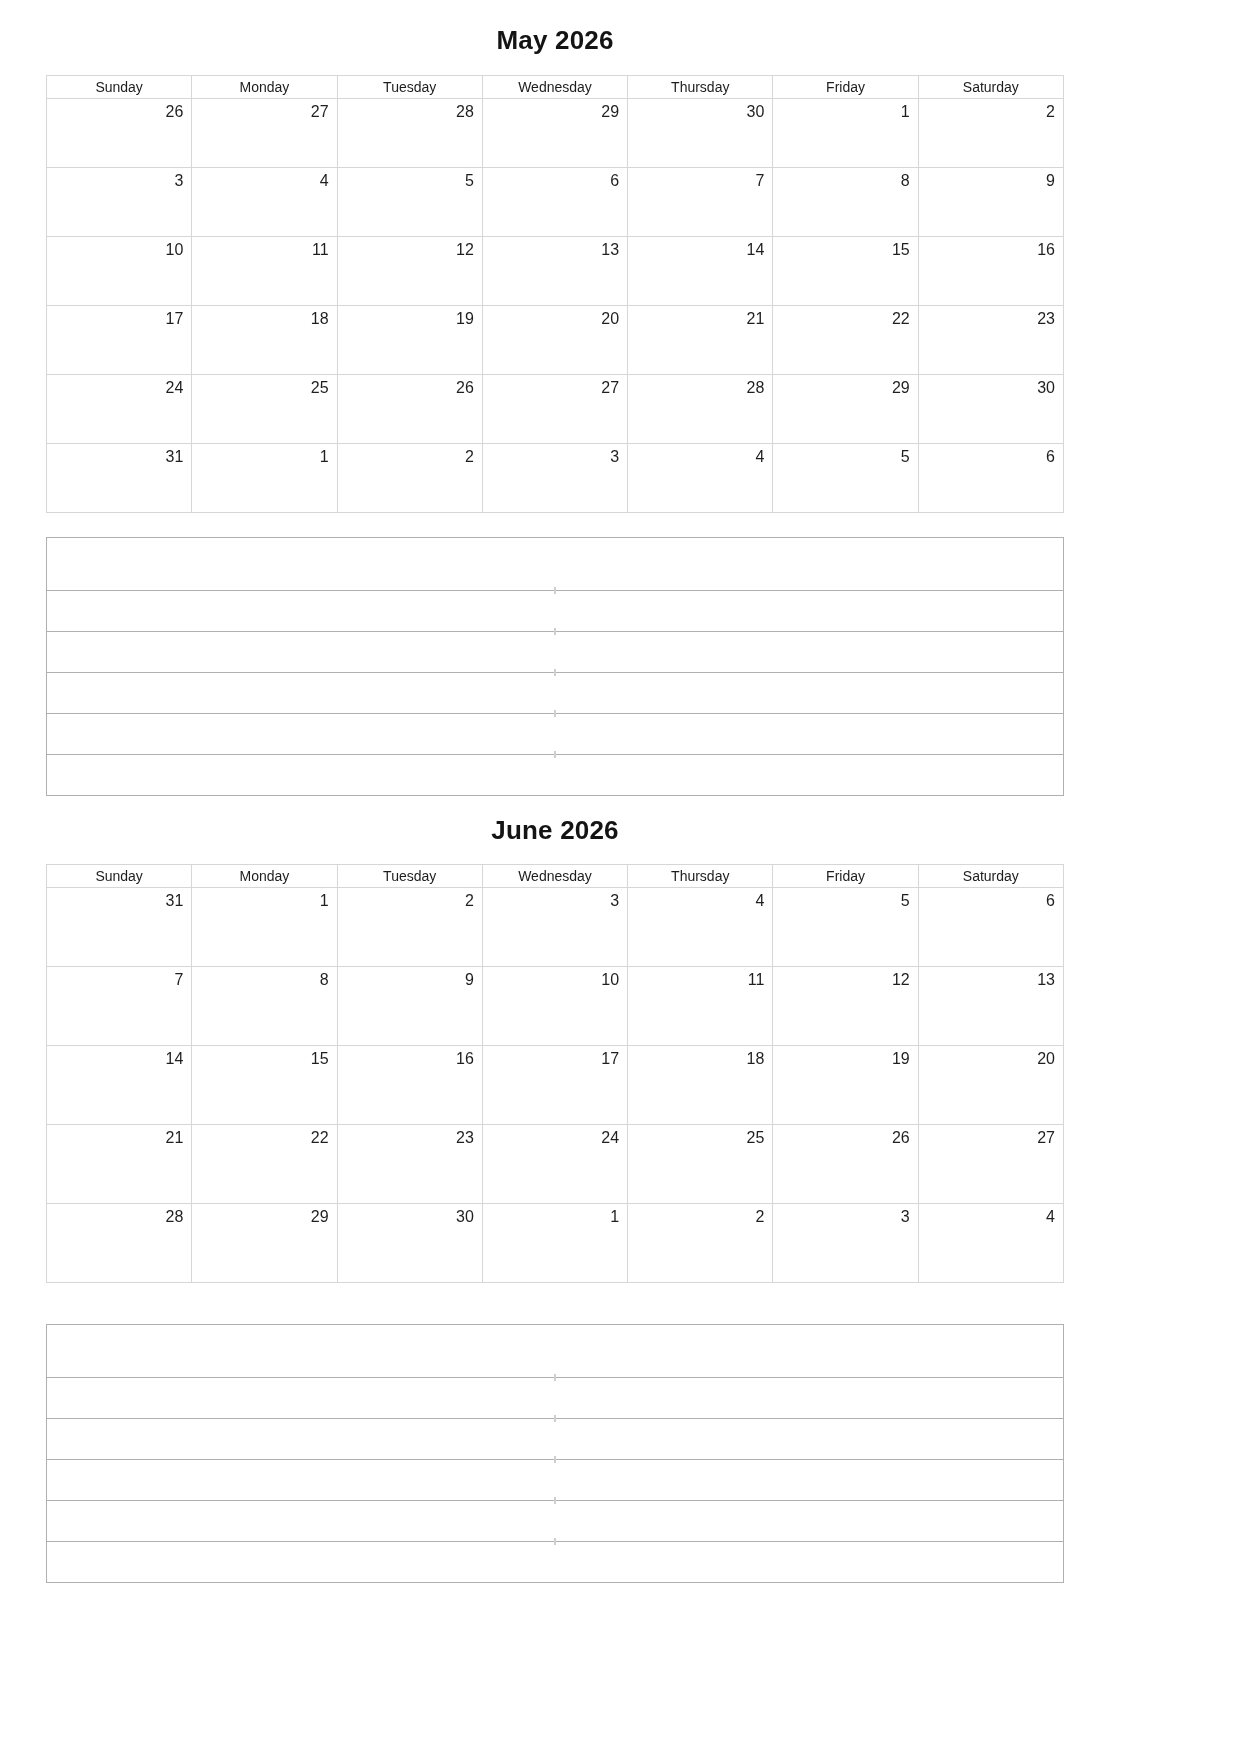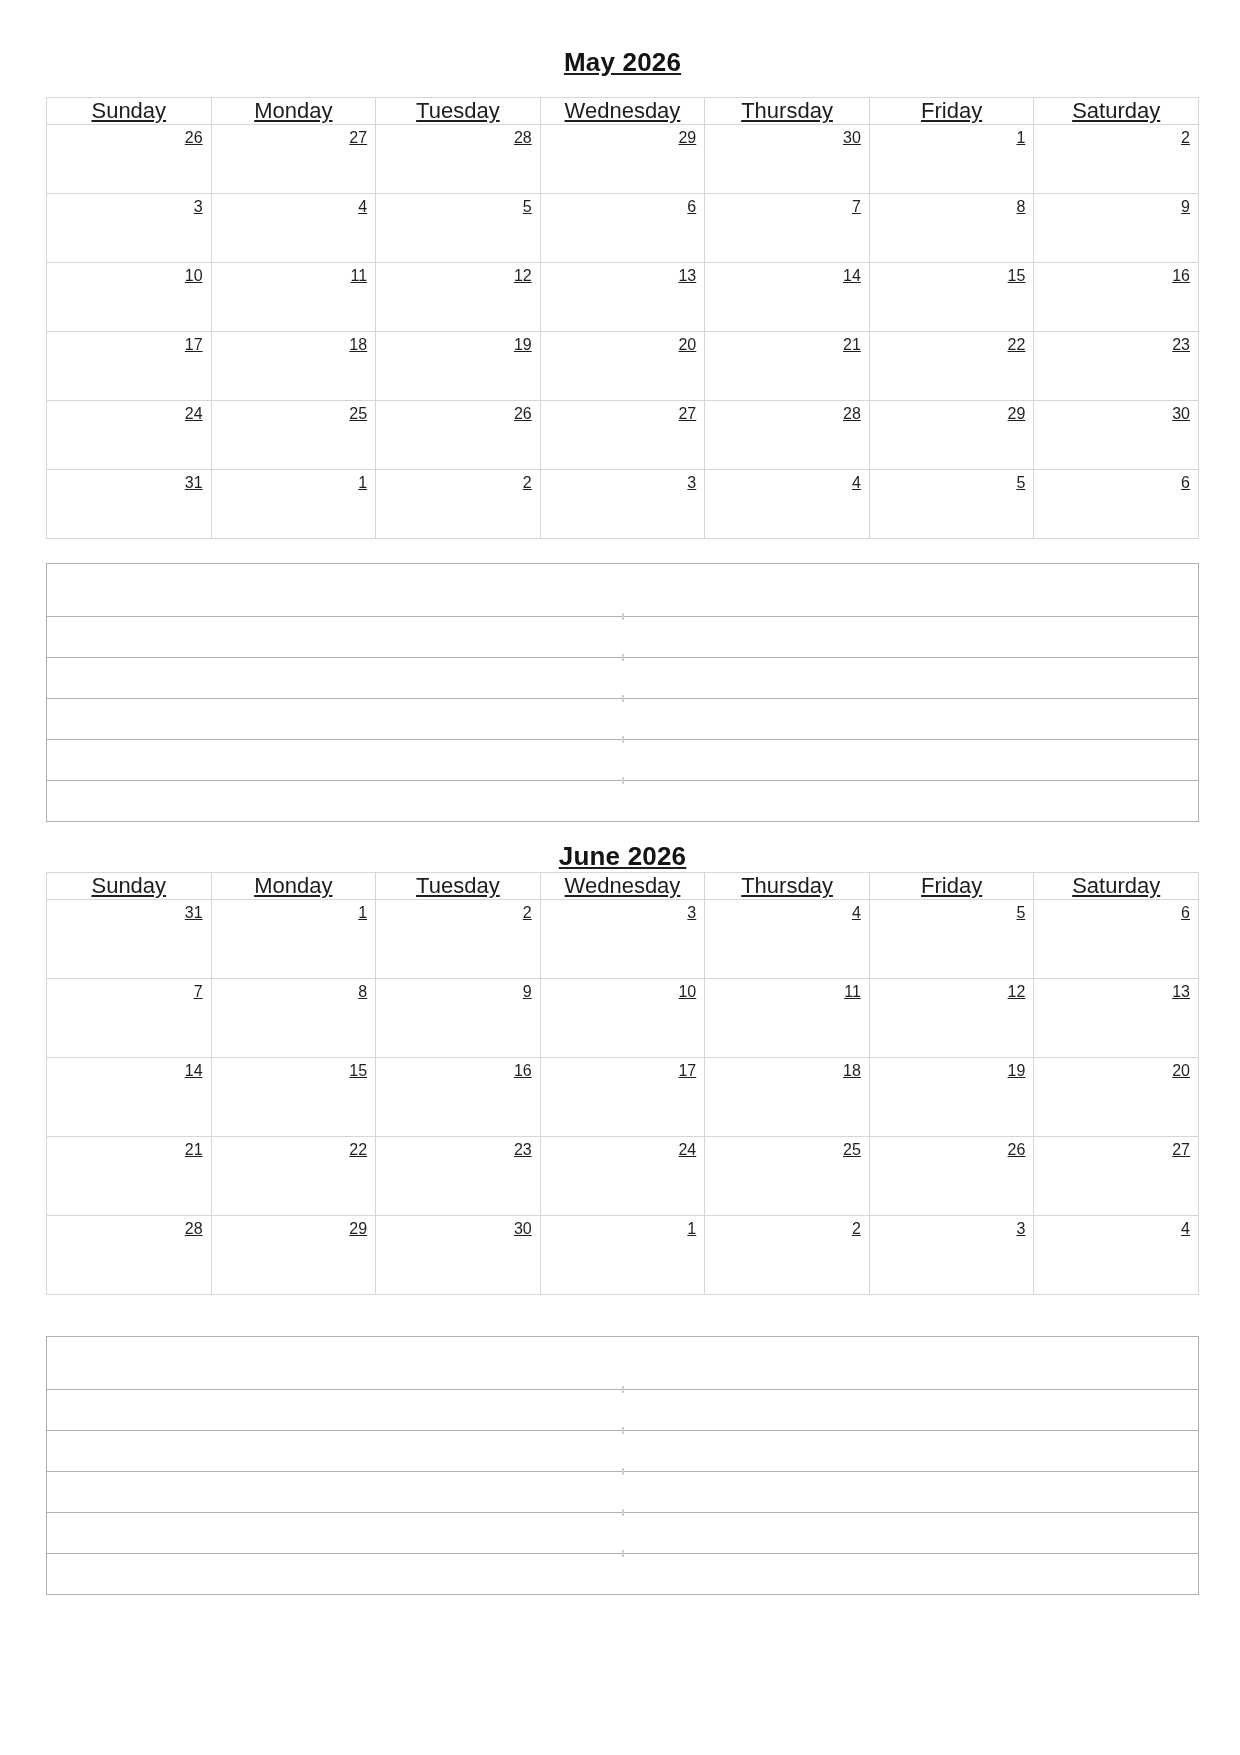--- a/index.html
+++ b/index.html
@@ -9,49 +9,49 @@
   }
   body {
     width: 1240px;
     height: 1755px;
     font-family: "Liberation Sans", "DejaVu Sans", sans-serif;
     color: #1f1f1f;
     overflow: hidden;
   }
   .content {
     margin-left: 46px;
-    width: 1153px;
-    padding-top: 46px;
-    text-decoration: underline;
+    width: 1018px;
+    padding-top: 24px;
   }
   .month-title {
     margin: 0;
     text-align: center;
     font-size: 26px;
     line-height: 32px;
     font-weight: 700;
     color: #141414;
     letter-spacing: 0.2px;
   }
   .month-title.first {
     margin-bottom: 19px;
   }
   .month-title.second {
     margin-top: 18px;
+    margin-bottom: 18px;
   }
   table.cal {
     border-collapse: collapse;
     table-layout: fixed;
     width: 100%;
   }
   table.cal th {
     border: 1px solid #d6d6d6;
     height: 22px;
     padding: 0;
-    font-size: 22px;
+    font-size: 14px;
     font-weight: 400;
     color: #1d1d1d;
     text-align: center;
     vertical-align: middle;
   }
   table.cal td {
     border: 1px solid #d6d6d6;
     vertical-align: top;
     text-align: right;
     padding: 4px 8px 0 0;

